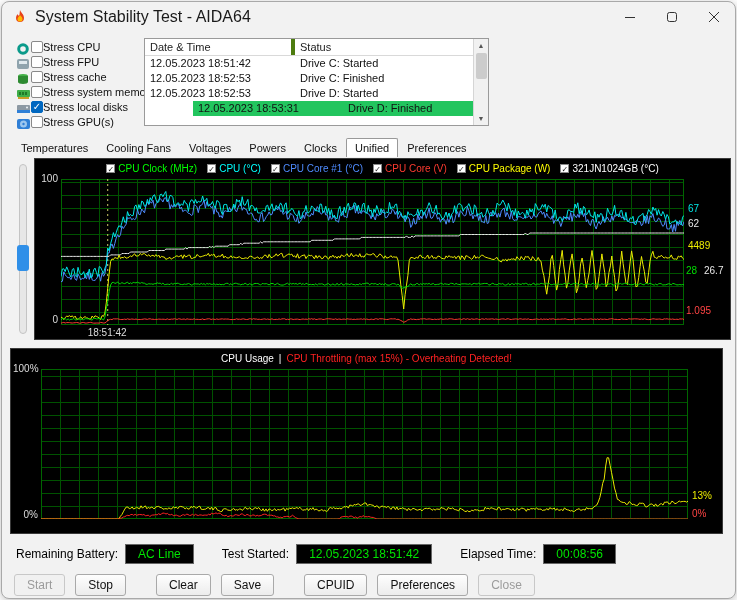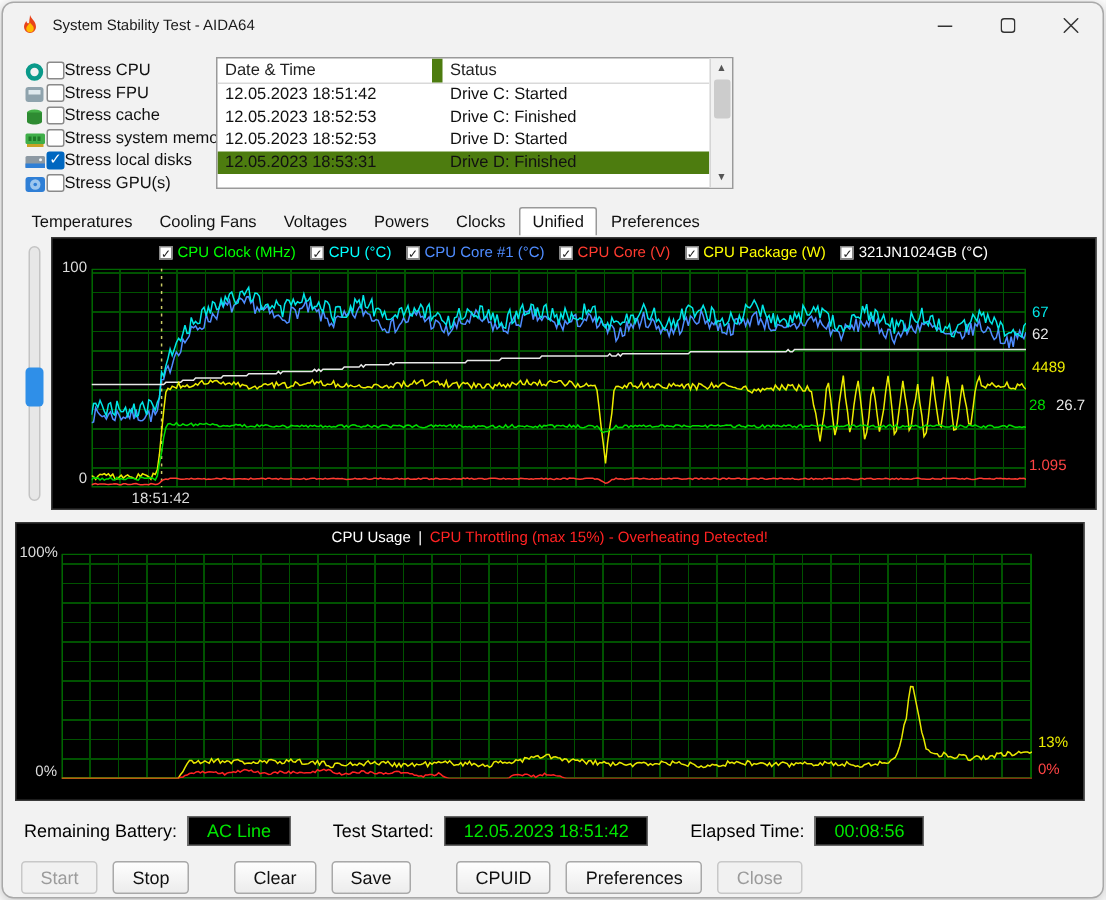--- a/index.html
+++ b/index.html
@@ -3,41 +3,41 @@
 <meta charset="utf-8">
 <style>
   *{margin:0;padding:0;box-sizing:border-box;}
   html,body{width:737px;height:600px;background:#fff;overflow:hidden;
     font-family:"Liberation Sans",sans-serif;}
   .window{position:absolute;left:1px;top:1px;right:1px;bottom:1px;background:#f2f2f2;
     border:1px solid #a9a9a9;border-radius:8px;overflow:hidden;box-shadow:0 2px 10px rgba(0,0,0,.25);}
   
   .titlebar{height:30px;display:flex;align-items:center;padding-left:10px;}
   .title-icon{width:16px;height:16px;margin-right:7px;flex:0 0 16px;}
-  .title-text{font-size:10px;color:#1a1a1a;}
+  .title-text{font-size:16px;color:#1a1a1a;}
   .caption-btns{margin-left:auto;display:flex;height:100%;}
   .cap-btn{width:42px;height:100%;display:flex;align-items:center;justify-content:center;cursor:default;}
   
   .top-row{position:absolute;left:10px;top:36px;width:717px;height:92px;display:flex;}
   .stress-panel{width:124px;padding:2px 0 0 4px;}
   .stress-item{display:flex;align-items:center;height:14px;margin-bottom:1px;gap:0;white-space:nowrap;}
   .icon{width:15px;height:12px;display:inline-block;flex:0 0 15px;}
   .cb{width:12px;height:12px;border:1px solid #8a8a8a;background:#fff;border-radius:2px;
       font-size:10px;line-height:10px;text-align:center;color:#fff;flex:0 0 12px;}
   .cb.checked{background:#0067c0;border-color:#0067c0;}
   .stress-label{font-size:11px;color:#111;}
   .log-panel{width:345px;height:88px;margin-left:8px;background:#fff;border:1px solid #9a9a9a;display:flex;}
   .log-main{flex:1;display:flex;flex-direction:column;overflow:hidden;}
   .log-header{display:flex;height:17px;border-bottom:1px solid #d9d9d9;font-size:11px;color:#222;}
-  .hcol-dt{width:150px;padding:2px 5px;border-right:7px solid #4d7c0f;}
+  .hcol-dt{width:150px;padding:2px 5px;border-right:4px solid #4d7c0f;}
   .hcol-st{flex:1;padding:2px 5px;}
   .log-row{display:flex;height:15px;font-size:11px;color:#111;}
   .log-row .ccol-dt{width:150px;padding:1px 5px;}
   .log-row .ccol-st{flex:1;padding:1px 5px;}
-  .log-row.selected{background:#4d7c0f;}
+  .log-row.selected{background:#22c55e;margin-left:48px;}
   .log-scroll{width:15px;background:#f1f1f1;border-left:1px solid #d5d5d5;display:flex;
       flex-direction:column;align-items:center;}
   .scroll-arrow{font-size:7px;color:#555;height:13px;line-height:13px;}
   .scroll-thumb{width:11px;height:26px;background:#cccccc;border-radius:2px;margin-top:1px;}
   .scroll-fill{flex:1;}
   
   .tab-bar{position:absolute;left:10px;top:133px;height:22px;display:flex;align-items:flex-end;}
   .tab{font-size:11px;color:#111;padding:3px 8px;border:1px solid transparent;border-bottom:none;}
   .tab.active{background:#fff;border-color:#999;border-radius:2px 2px 0 0;}
   

